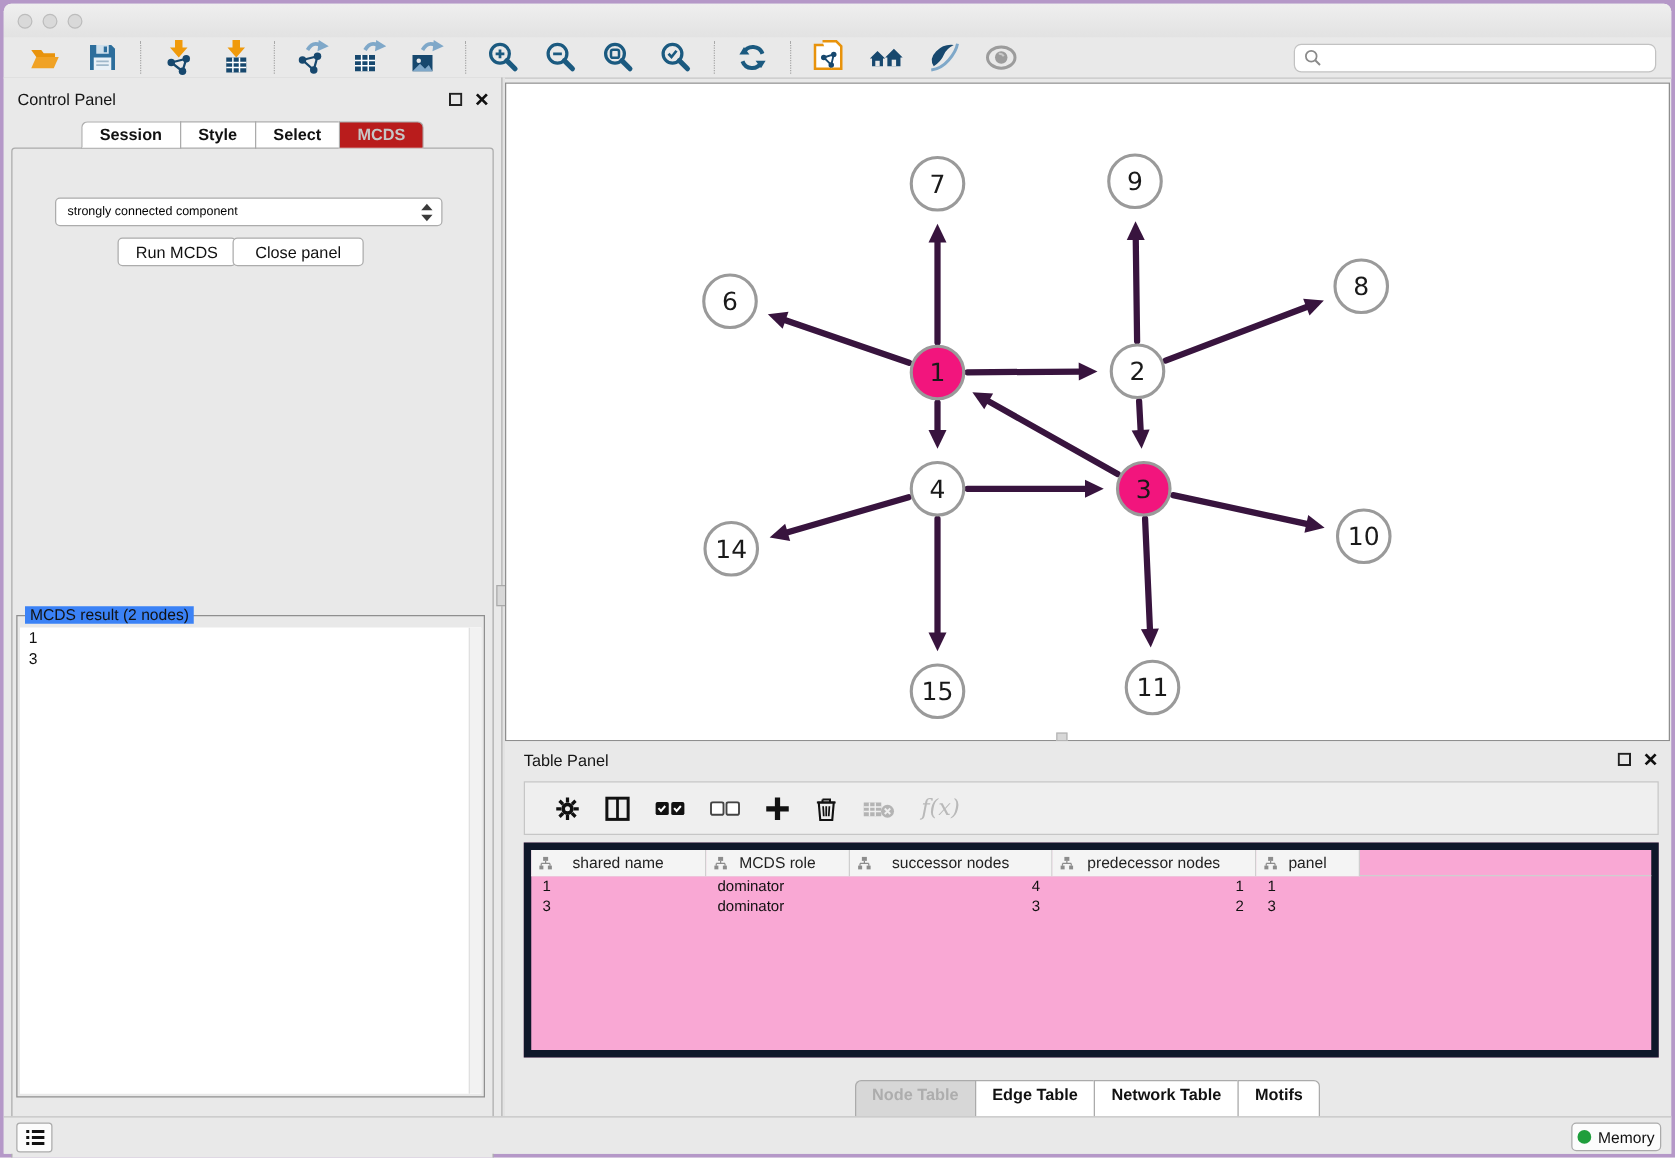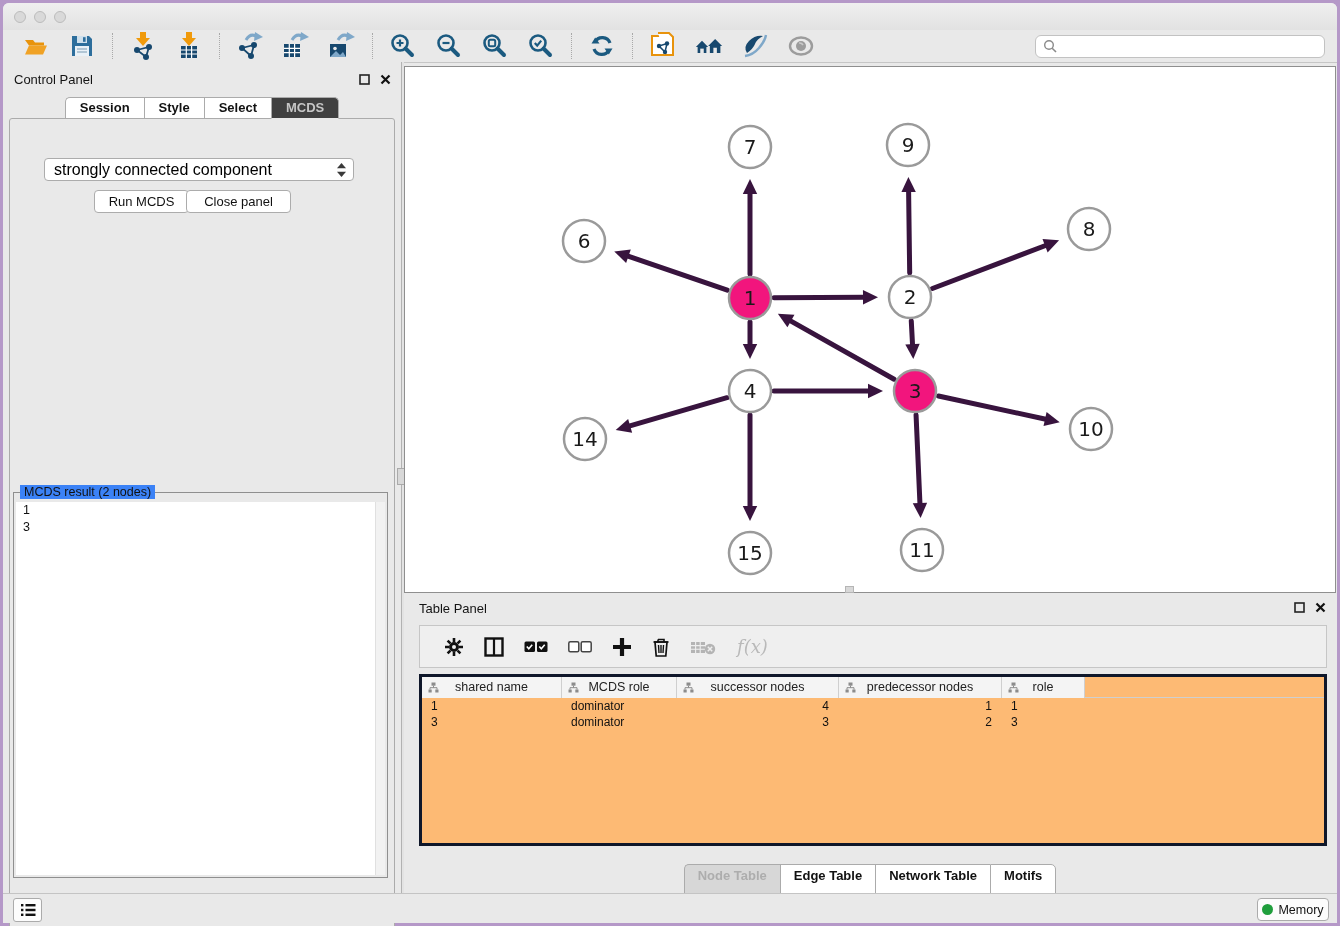--- a/index.html
+++ b/index.html
@@ -30,26 +30,26 @@
   #control-panel { position:absolute; left:3px; top:62px; width:398px; height:831px; background:#e9e9e9; }
   #cp-header { position:absolute; top:8px; left:0; right:0; height:20px; }
   #cp-title { position:absolute; left:11px; top:2px; font-size:13px; color:#141414; }
   .panel-btns { position:absolute; right:10px; top:3px; display:flex; gap:9px; }
   .panel-btn { width:12px; height:12px; display:flex; align-items:center; justify-content:center; background:none; border:none; padding:0; }
   #cp-tabs { position:absolute; top:35px; left:0; width:100%; display:flex; justify-content:center; z-index:2; }
   .cp-tab { height:22px; line-height:20px; padding:0 14px; font-size:13px; font-weight:bold; color:#111;
     background:#fff; border:1px solid #ababab; border-right:none; }
   .cp-tab:first-child { border-radius:5px 0 0 0; }
   .cp-tab:last-child { border-right:1px solid #ababab; border-radius:0 5px 0 0; }
-  .cp-tab.active { background:#404040; color:#c6c6c6; border-bottom:1px solid #e9e9e9; }
+  .cp-tab.active { background:#b91c1c; color:#c6c6c6; border-bottom:1px solid #e9e9e9; }
   #cp-box { position:absolute; left:6px; top:56px; width:386px; height:822px; border:1px solid #ababab;
     border-radius:3px; background:#e9e9e9; }
   #opt-label { position:absolute; top:75px; left:0; width:100%; text-align:center; font-size:13px; color:#111; }
   #criterion-select { position:absolute; left:41px; top:96px; width:310px; height:23px; background:#fff;
-    border:1px solid #acacac; border-radius:4px; font-size:16px; display:flex; align-items:center; padding-left:9px; }
+    border:1px solid #acacac; border-radius:4px; font-size:10px; display:flex; align-items:center; padding-left:9px; }
   #criterion-chevrons { position:absolute; right:6px; top:3px; }
   .cp-buttons { position:absolute; top:128px; left:0; width:100%; }
   .cp-btn { position:absolute; height:23px; background:#fff; border:1px solid #acacac; border-radius:4px;
     font-size:13px; color:#111; font-family:inherit; }
   #run-btn { left:91px; width:95px; }
   #close-btn { left:183px; width:105px; }
   #result-group { position:absolute; left:10px; top:430px; width:375px; height:386px; border:1px solid #8f8f8f; }
   #result-label { position:absolute; top:-8px; left:6px; background:#3b82f6; padding:0 4px; font-size:12.5px; color:#111; }
   #result-area { position:absolute; left:2px; right:2px; top:9px; bottom:2px; background:#fff; overflow:hidden; }
   #result-scroll { position:absolute; right:0; top:0; bottom:0; width:10px; background:#f2f2f2; border-left:1px solid #e0e0e0; }
@@ -67,21 +67,21 @@
   .net-lights { position:absolute; left:8px; top:4px; display:flex; gap:7px; }
   #net-title { position:absolute; left:0; right:0; top:3px; text-align:center; font-size:13px; color:#2b2b2b; }
 
   
   #table-panel { position:absolute; left:404px; top:593px; width:932px; height:300px; background:#e9e9e9; }
   #tp-title { position:absolute; left:15px; top:8px; font-size:13px; color:#141414; }
   #tp-toolbar { position:absolute; left:15px; top:32px; width:908px; height:43px; background:#efefef;
     border:1px solid #c6c6c6; display:flex; align-items:center; padding-left:14px; }
   .tp-btn { background:none; border:none; padding:0; margin:0 10px; height:26px; display:flex; align-items:center; justify-content:center; }
   #fx-label { font-family:"DejaVu Serif","Liberation Serif",serif; font-style:italic; font-size:18px; color:#b9b9b9; margin-left:11px; }
-  #node-table { position:absolute; left:15px; top:81px; width:908px; height:172px; background:#fdba74; border:3px solid #0f172a; }
+  #node-table { position:absolute; left:15px; top:81px; width:908px; height:172px; background:#f9a8d4; border:6px solid #0f172a; }
   #table-header-row { display:flex; height:21px; border-bottom:1px solid #cfcfcf; }
   .th { position:relative; height:21px; line-height:21px; background:#f4f4f4; border-right:1px solid #cfcfcf;
     font-size:12.5px; color:#222; text-align:center; }
   .th svg { position:absolute; left:6px; top:5px; }
   .trow { display:flex; height:16px; line-height:16px; }
   .td { font-size:12px; color:#111; overflow:hidden; white-space:nowrap; }
   #tp-tabs { position:absolute; left:0; right:0; top:271px; display:flex; justify-content:center; }
   .tp-tab { height:34px; line-height:21px; padding:0 13px; font-size:13px; font-weight:bold; color:#111;
     background:#fff; border:1px solid #ababab; border-right:none; }
   .tp-tab:first-child { border-radius:5px 0 0 5px; }
@@ -446,21 +446,21 @@
               <rect x="3.5" y="0.5" width="4" height="3.2" fill="#8c8c8c"></rect>
               <path d="M5.5 3.7 v2 M2 5.7 h7 M2 5.7 v1.8 M9 5.7 v1.8" stroke="#8c8c8c" fill="none"></path>
               <rect x="0.5" y="7.5" width="3.2" height="3" fill="#8c8c8c"></rect>
               <rect x="7.3" y="7.5" width="3.2" height="3" fill="#8c8c8c"></rect>
             </svg><span>predecessor nodes</span></div>
           <div class="th" style="width: 83px;"><svg width="11" height="11" viewBox="0 0 11 11">
               <rect x="3.5" y="0.5" width="4" height="3.2" fill="#8c8c8c"></rect>
               <path d="M5.5 3.7 v2 M2 5.7 h7 M2 5.7 v1.8 M9 5.7 v1.8" stroke="#8c8c8c" fill="none"></path>
               <rect x="0.5" y="7.5" width="3.2" height="3" fill="#8c8c8c"></rect>
               <rect x="7.3" y="7.5" width="3.2" height="3" fill="#8c8c8c"></rect>
-            </svg><span>role</span></div>
+            </svg><span>panel</span></div>
         </div>
       <div id="table-body">
           <div class="trow">
             <div class="td" style="width: 140px; text-align: left; padding: 0px 0px 0px 9px;">1</div>
             <div class="td" style="width: 115px; text-align: left; padding: 0px 0px 0px 9px;">dominator</div>
             <div class="td" style="width: 162px; text-align: right; padding: 0px 10px 0px 0px;">4</div>
             <div class="td" style="width: 163px; text-align: right; padding: 0px 10px 0px 0px;">1</div>
             <div class="td" style="width: 83px; text-align: left; padding: 0px 0px 0px 9px;">1</div>
           </div>
           <div class="trow">

